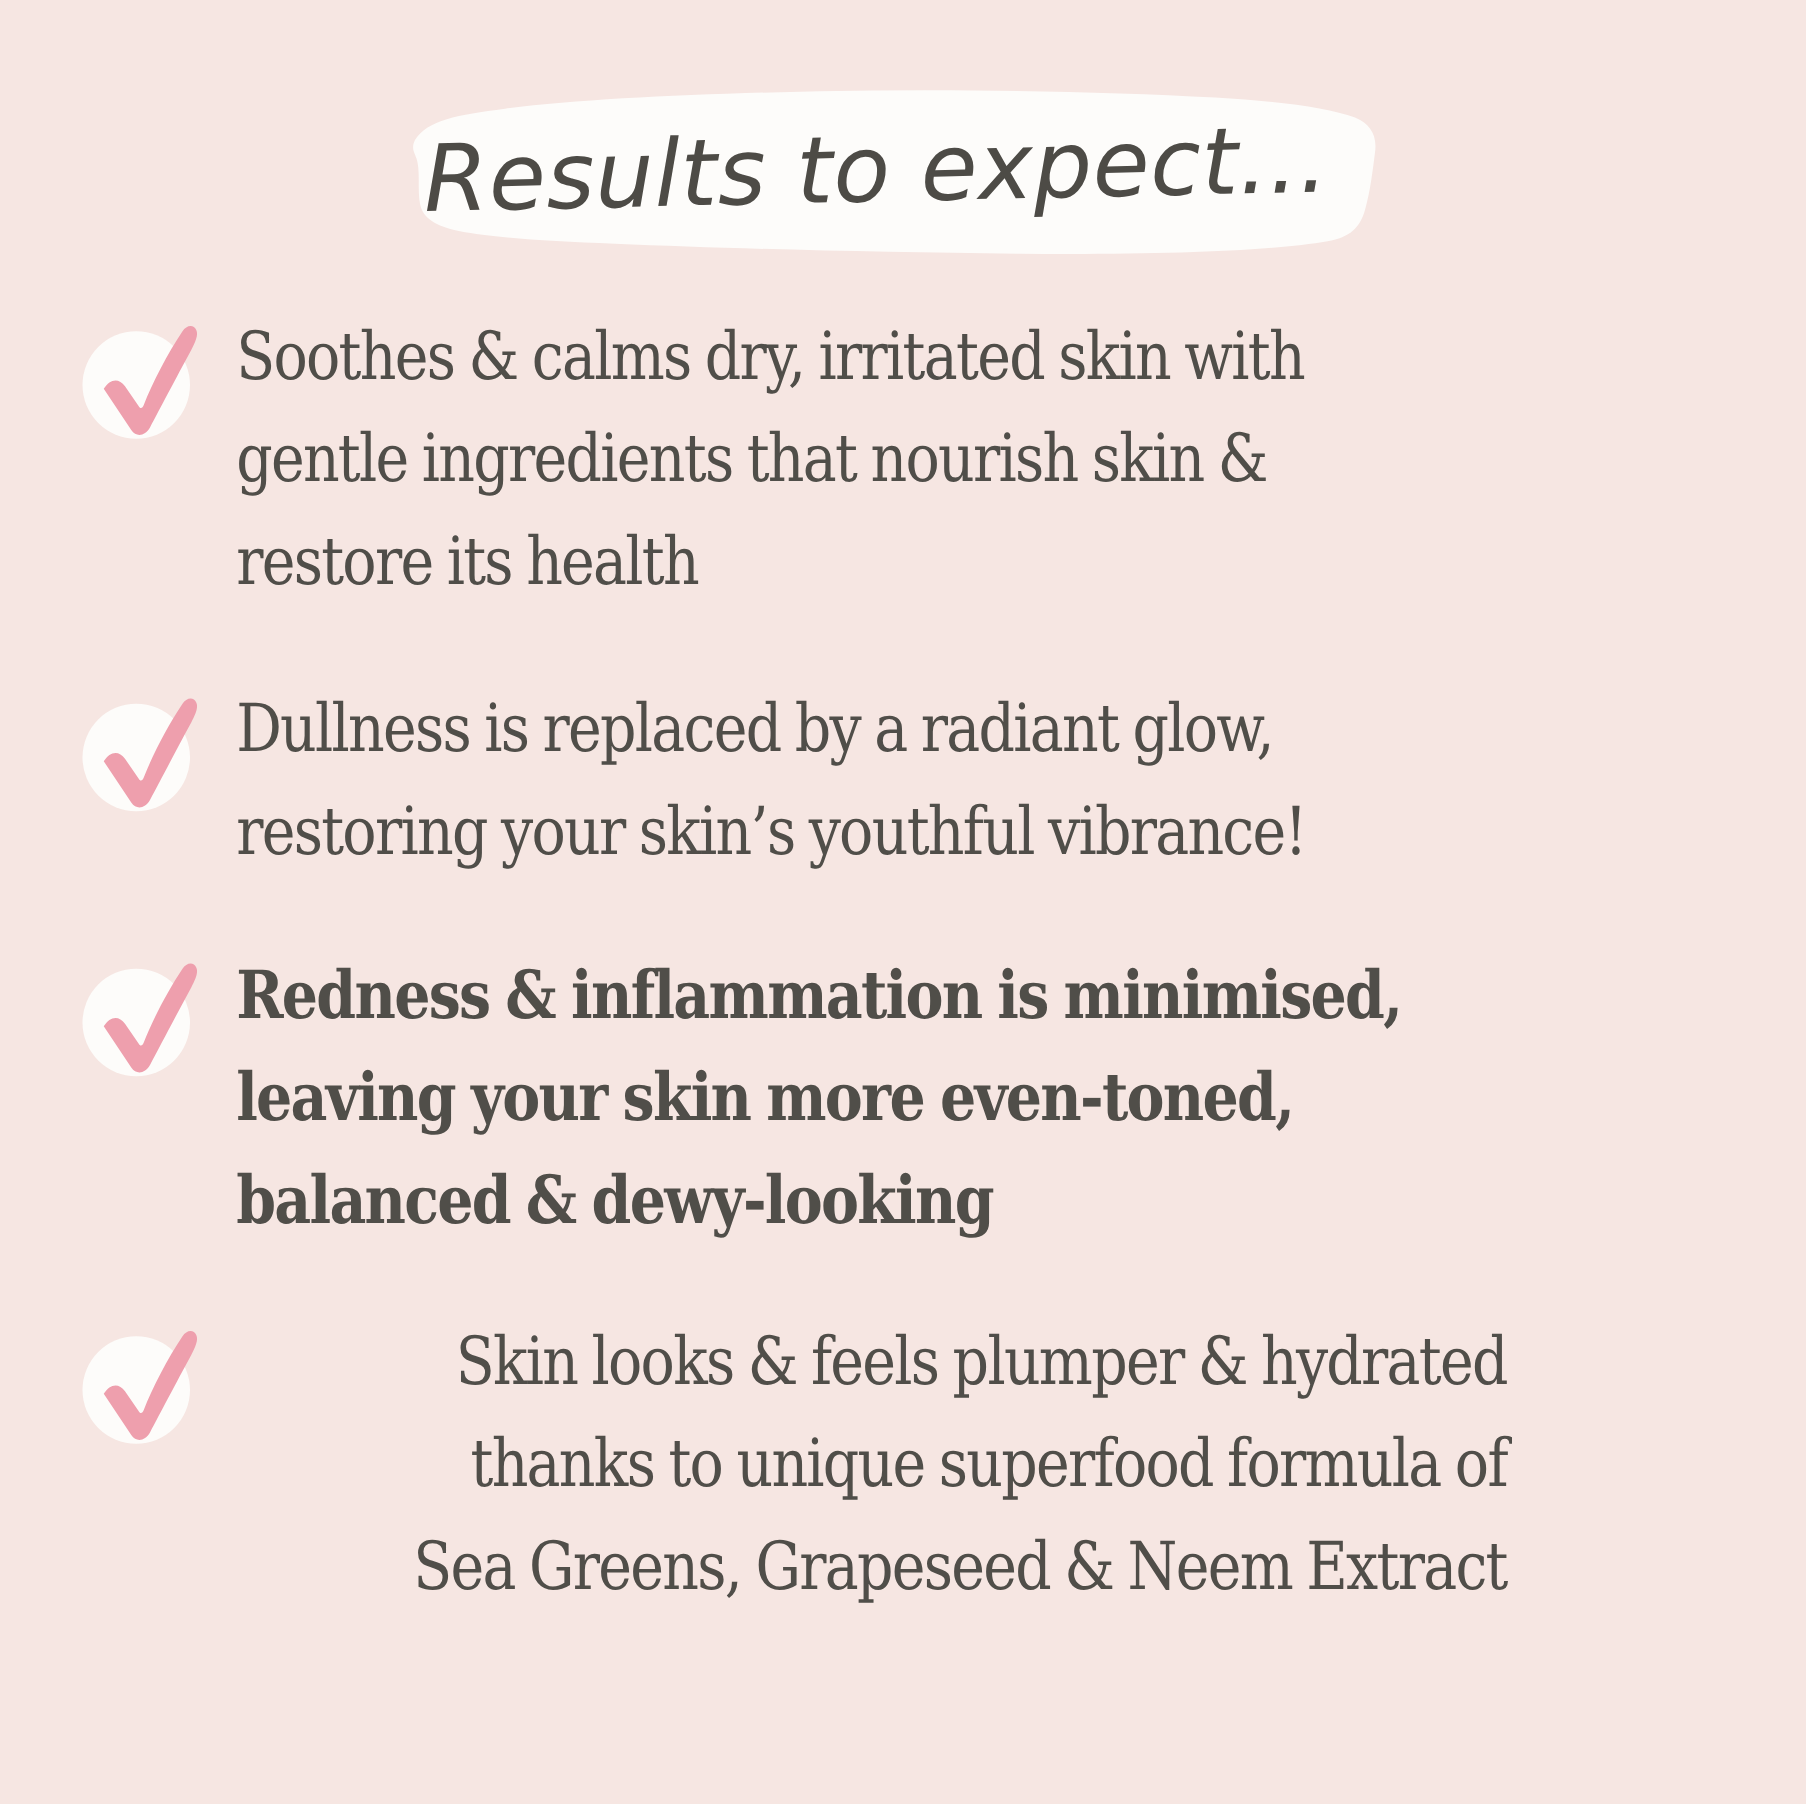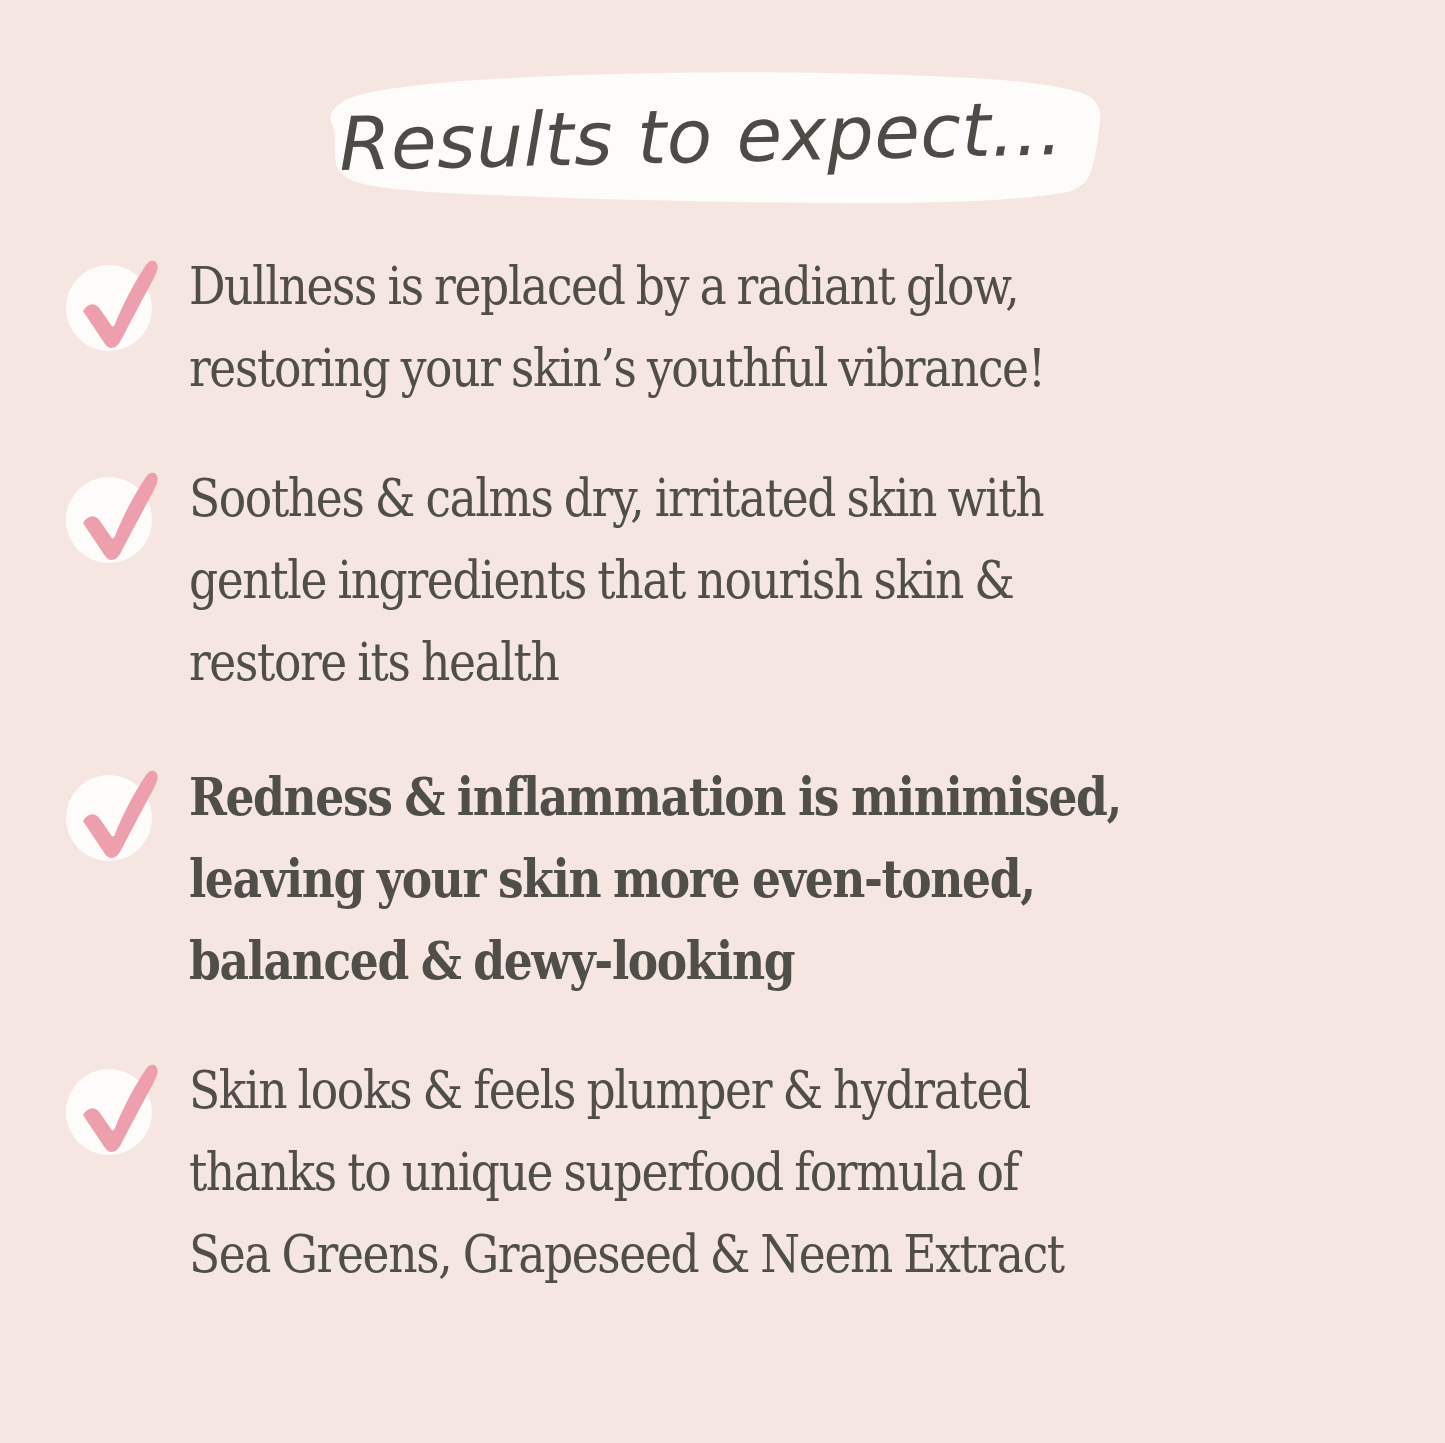--- a/index.html
+++ b/index.html
@@ -64,21 +64,21 @@
     top: 245px;
     width: 1445px;
   }
   .bullet-row {
     position: relative;
     display: flex;
     align-items: flex-start;
     padding-left: 62px;
     margin-bottom: 40px;
   }
-  .bullet-row:last-child { margin-bottom: 0; }
+  .bullet-row:last-child { margin-bottom: 0; text-align: right; }
 
   .check-icon {
     position: relative;
     flex: 0 0 auto;
     width: 108px;
     height: 104px;
     margin-top: 8px;
   }
   .check-icon svg {
     position: absolute;
@@ -122,47 +122,47 @@
                C792,114 784,122 766,125 C720,133 628,136 520,135
                C408,134 292,131 196,127 C140,125 98,122 72,117
                C52,113 42,106 40,95 C38,84 40,72 38,62
                C37,55 32,52 36,44 Z" fill="#fdfcfa"></path>
     </svg>
     <div class="title-text">Results to expect...</div>
   </div>
 
   <div class="bullets">
 
-    <div class="bullet-row row-2">
-      <span class="check-icon">
-        <svg viewBox="0 0 108 104" aria-hidden="true">
-          <circle cx="47" cy="55" r="43" fill="#fdfcfa"></circle>
-          <path d="M21,58 C26,50 33,49 38,56 L49,72 C50,74 52,74 53,71
-                   C60,53 72,30 84,12 C87,7 93,6 95,11
-                   C97,15 94,21 91,27 C79,49 66,74 58,89
-                   C54,96 47,97 43,91 Z" fill="#ee9fad"></path>
-        </svg>
-      </span>
-      <div class="bullet-text" style="color: rgb(80, 78, 73);">Dullness is replaced by a radiant glow,
-restoring your skin’s youthful vibrance!</div>
-    </div>
-
     <div class="bullet-row row-1">
       <span class="check-icon">
         <svg viewBox="0 0 108 104" aria-hidden="true">
           <circle cx="47" cy="55" r="43" fill="#fdfcfa"></circle>
           <path d="M21,58 C26,50 33,49 38,56 L49,72 C50,74 52,74 53,71
                    C60,53 72,30 84,12 C87,7 93,6 95,11
                    C97,15 94,21 91,27 C79,49 66,74 58,89
                    C54,96 47,97 43,91 Z" fill="#ee9fad"></path>
         </svg>
       </span>
       <div class="bullet-text" style="color: rgb(80, 78, 73);">Soothes &amp; calms dry, irritated skin with
 gentle ingredients that nourish skin &amp;
 restore its health</div>
+    </div>
+
+    <div class="bullet-row row-2">
+      <span class="check-icon">
+        <svg viewBox="0 0 108 104" aria-hidden="true">
+          <circle cx="47" cy="55" r="43" fill="#fdfcfa"></circle>
+          <path d="M21,58 C26,50 33,49 38,56 L49,72 C50,74 52,74 53,71
+                   C60,53 72,30 84,12 C87,7 93,6 95,11
+                   C97,15 94,21 91,27 C79,49 66,74 58,89
+                   C54,96 47,97 43,91 Z" fill="#ee9fad"></path>
+        </svg>
+      </span>
+      <div class="bullet-text" style="color: rgb(80, 78, 73);">Dullness is replaced by a radiant glow,
+restoring your skin’s youthful vibrance!</div>
     </div>
 
     <div class="bullet-row row-3">
       <span class="check-icon">
         <svg viewBox="0 0 108 104" aria-hidden="true">
           <circle cx="47" cy="55" r="43" fill="#fdfcfa"></circle>
           <path d="M21,58 C26,50 33,49 38,56 L49,72 C50,74 52,74 53,71
                    C60,53 72,30 84,12 C87,7 93,6 95,11
                    C97,15 94,21 91,27 C79,49 66,74 58,89
                    C54,96 47,97 43,91 Z" fill="#ee9fad"></path>

